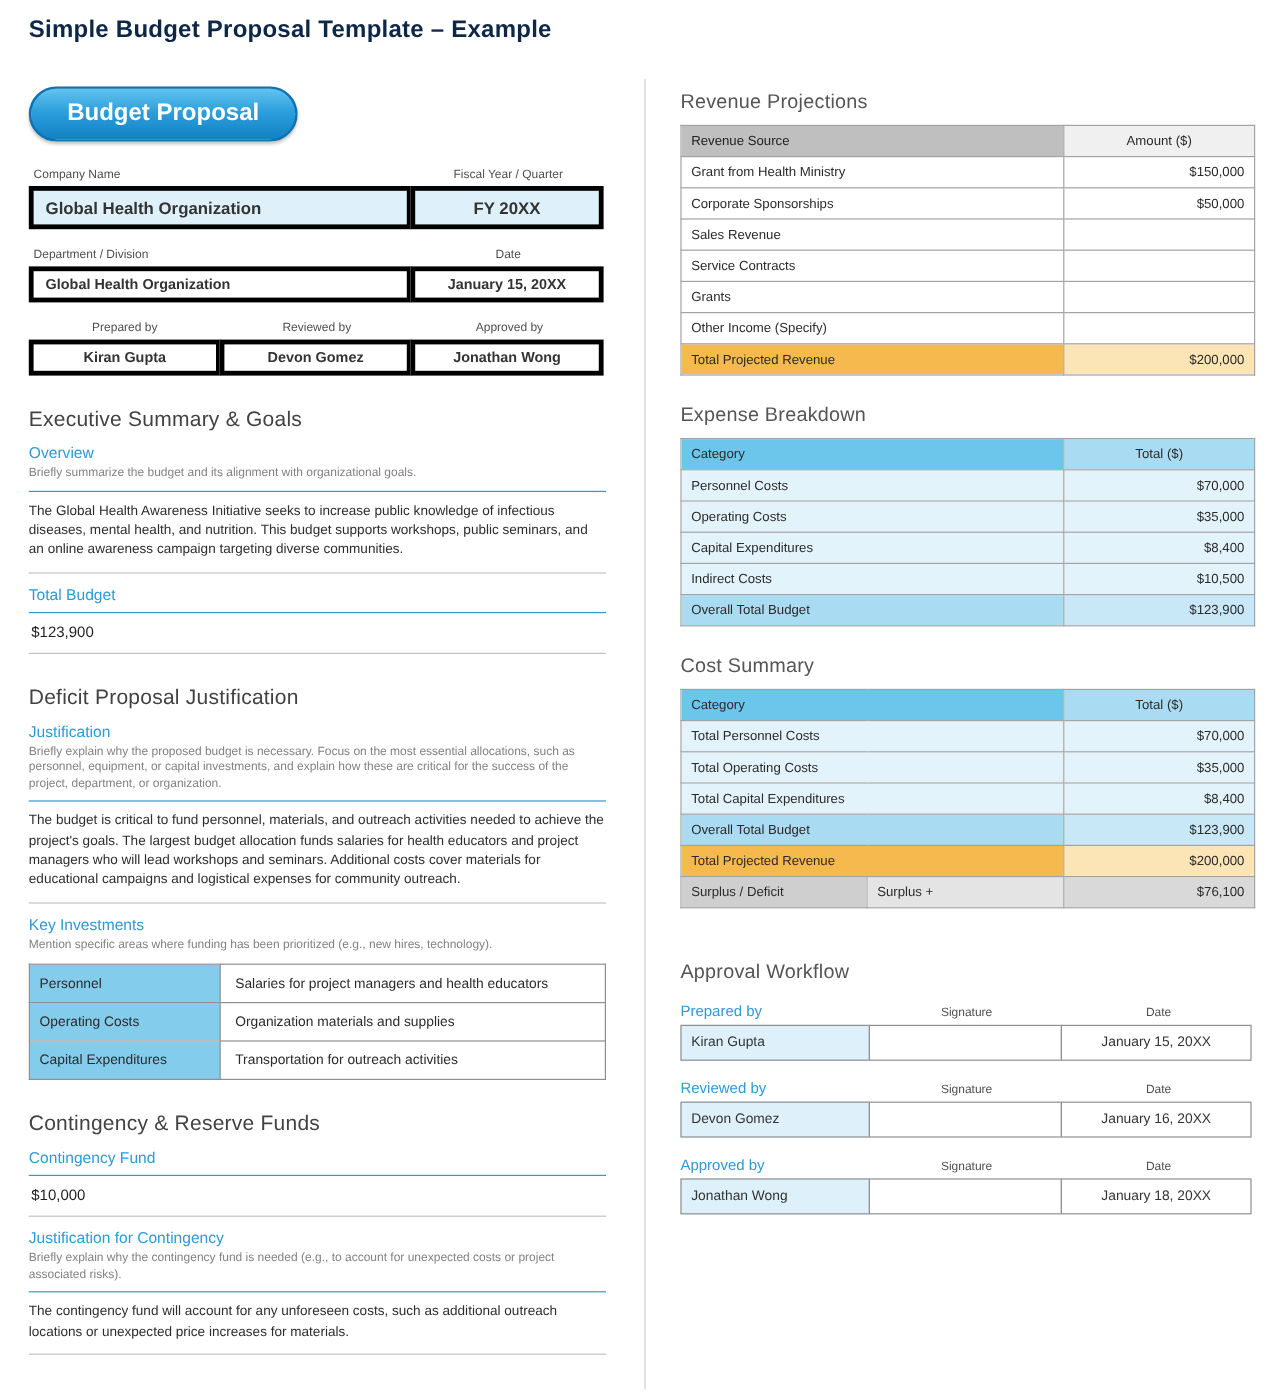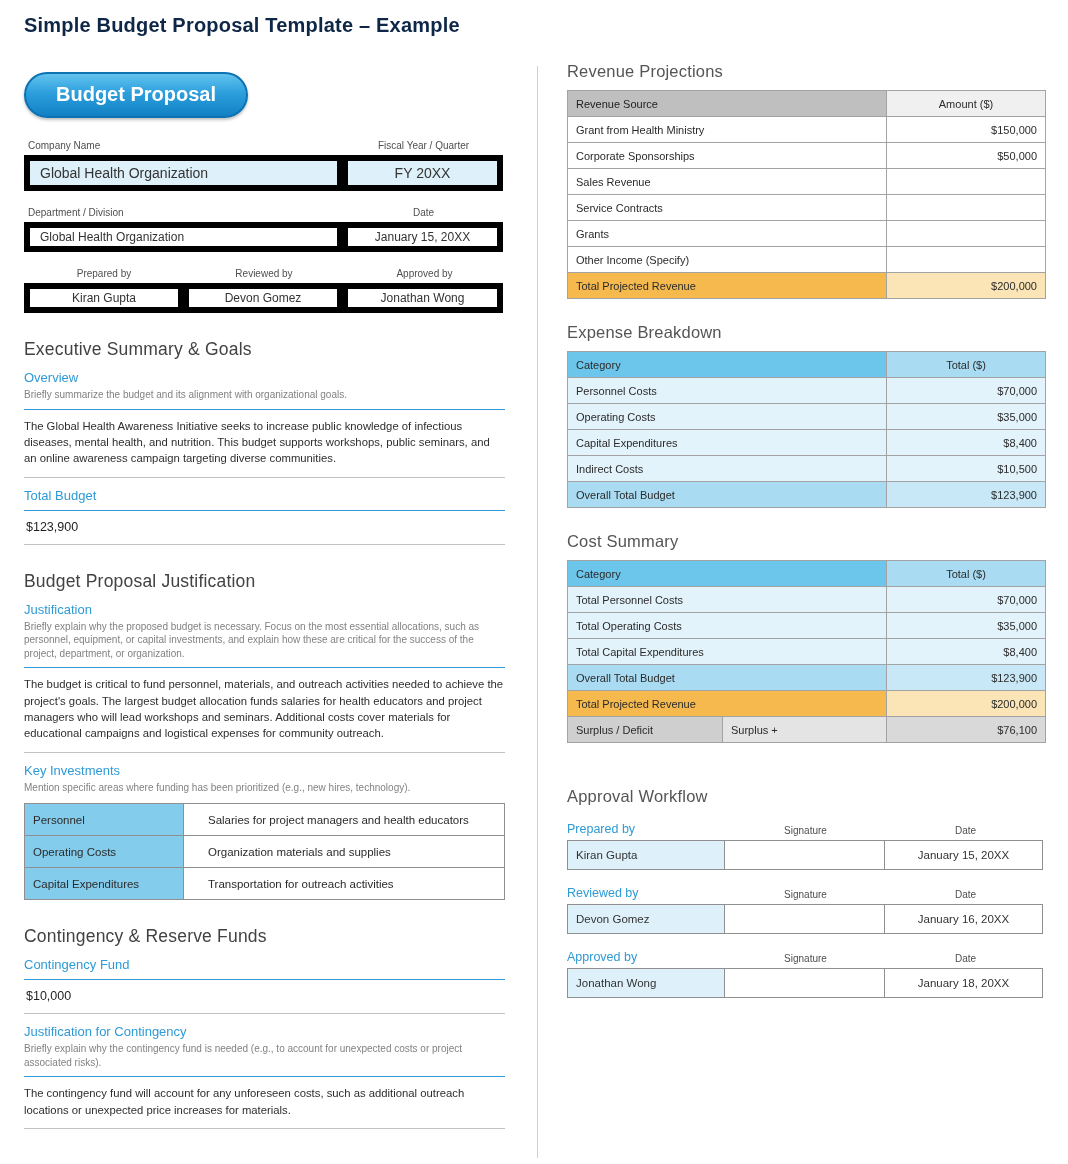--- a/index.html
+++ b/index.html
@@ -2,56 +2,56 @@
 <html><head>
 <meta charset="utf-8">
 <style>
   * { margin:0; padding:0; box-sizing:border-box; }
   html,body { width:1068px; height:1164px; }
   body { position:relative; background:#ffffff; font-family:"Liberation Sans","DejaVu Sans",sans-serif; color:#333; overflow:hidden; }
 
   .page-title { position:absolute; left:24px; top:14px; font-size:20px; font-weight:bold; color:#0e2747; letter-spacing:.2px; white-space:nowrap; }
   .v-divider { position:absolute; left:537px; top:66px; width:1px; height:1092px; background:#cfcfcf; }
   .col-left { position:absolute; left:24px; top:72px; width:481px; }
-  .col-right { position:absolute; left:567px; top:62px; width:478px; }
+  .col-right { position:absolute; left:567px; top:76px; width:478px; }
 
   .badge { display:inline-block; padding:9px 30px 10px; border-radius:24px; border:2px solid #0d72b2;
            background:linear-gradient(180deg,#62c3ee 0%,#2d9fdd 45%,#1181c3 100%);
            color:#fff; font-size:20px; font-weight:bold; box-shadow:0 2px 3px rgba(0,0,0,.25); }
 
   .label-row { display:flex; margin-top:16px; margin-bottom:4px; }
   .mt22 { margin-top:22px; }
   .flabel { font-size:10px; color:#4f4f4f; }
   .w319 { width:319px; } .w161 { width:161px; } .w160 { width:160px; }
   .tc { text-align:center; }
   .pl4 { padding-left:4px; }
 
   .input-row { display:flex; }
-  .cell { border:6px solid #000000; display:flex; align-items:center; background:#fff; }
+  .cell { border:4px solid #000000; display:flex; align-items:center; background:#fff;font-weight:bold; }
   .cell + .cell { margin-left:-1px; }
   .cell.blue { background:#def1fa; }
   .h36 { height:36px; } .h30 { height:30px; }
   .pl10 { padding-left:10px; }
   .fs14 { font-size:14px; } .fs12 { font-size:12px; }
   .center { justify-content:center; }
 
   h2 { font-size:17.5px; font-weight:normal; color:#424242; margin:26px 0 6px; letter-spacing:.2px; }
   .blabel { font-size:13px; color:#2e9ad6; margin-top:10px; }
   .hint { font-size:10px; color:#828282; line-height:1.35; margin-top:3px; }
   .hr-blue { border:0; border-top:1px solid #2e9ad6; margin-top:7px; }
   .hr-gray { border:0; border-top:1px solid #c2c2c2; margin-top:10px; }
   .para { font-size:11.3px; line-height:1.45; color:#2e2e2e; margin-top:8px; }
   .big-value { font-size:12.5px; color:#1f1f1f; margin-top:9px; padding-left:2px; }
 
   table { border-collapse:collapse; width:100%; table-layout:fixed; }
   td { border:1px solid #a3a3a3; font-size:11px; color:#2b2b2b; padding:0 8px; height:26px; overflow:hidden; white-space:nowrap; }
   .ki-table { margin-top:9px; }
   .ki-table td { height:32px; font-size:11.5px; border-color:#8f8f8f; white-space:normal; }
   .ki-cat { background:#84ccec; }
-  .ki-desc { padding-left:24px; }
+  .ki-desc { padding-left:12px; }
   .amt { text-align:right; }
   .thdr-gray { background:#bfbfbf; color:#222; }
   .thdr-gray2 { background:#f0f0f0; text-align:center;margin-left:28px; }
   .thdr-blue { background:#6cc5ea; }
   .thdr-blue2 { background:#a9dcf2; text-align:center; }
   .row-blue { background:#e3f3fb; }
   .tot-blue { background:#a9dcf2; }
   .tot-blue2 { background:#c9e8f7; }
   .tot-orange { background:#f5b94e; }
   .tot-orange2 { background:#fbe4b5; }
@@ -119,21 +119,21 @@
   <div class="hint">Briefly summarize the budget and its alignment with organizational goals.</div>
   <hr class="hr-blue">
   <p class="para">The Global Health Awareness Initiative seeks to increase public knowledge of infectious diseases, mental health, and nutrition. This budget supports workshops, public seminars, and an online awareness campaign targeting diverse communities.</p>
   <hr class="hr-gray">
 
   <div class="blabel">Total Budget</div>
   <hr class="hr-blue">
   <div class="big-value">$123,900</div>
   <hr class="hr-gray">
 
-  <h2>Budget Proposal Justification</h2>
+  <h2>Deficit Proposal Justification</h2>
 
   <div class="blabel">Justification</div>
   <div class="hint">Briefly explain why the proposed budget is necessary. Focus on the most essential allocations, such as personnel, equipment, or capital investments, and explain how these are critical for the success of the project, department, or organization.</div>
   <hr class="hr-blue">
   <p class="para">The budget is critical to fund personnel, materials, and outreach activities needed to achieve the project's goals. The largest budget allocation funds salaries for health educators and project managers who will lead workshops and seminars. Additional costs cover materials for educational campaigns and logistical expenses for community outreach.</p>
   <hr class="hr-gray">
 
   <div class="blabel">Key Investments</div>
   <div class="hint">Mention specific areas where funding has been prioritized (e.g., new hires, technology).</div>
   <table class="ki-table">

